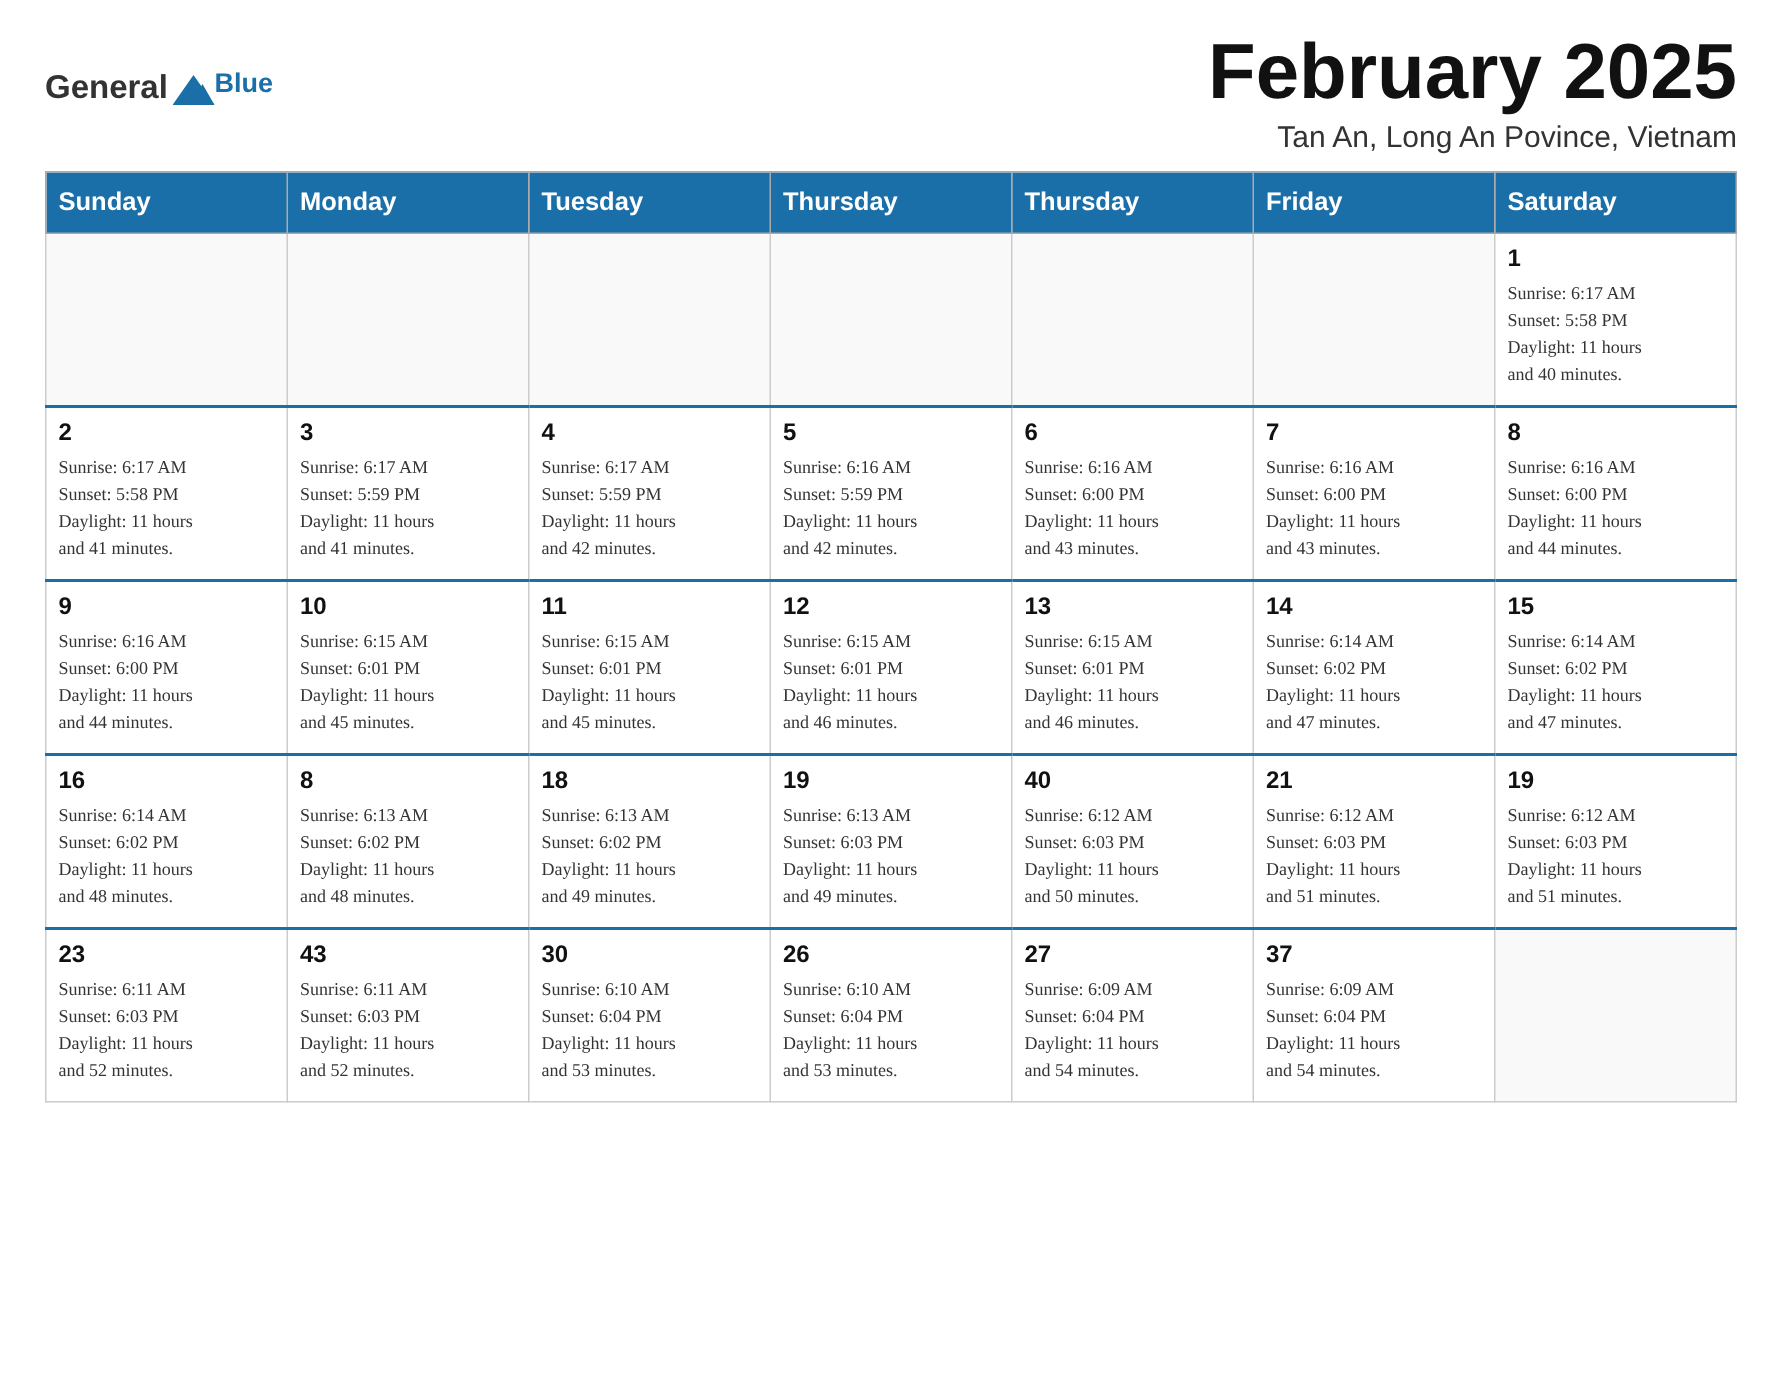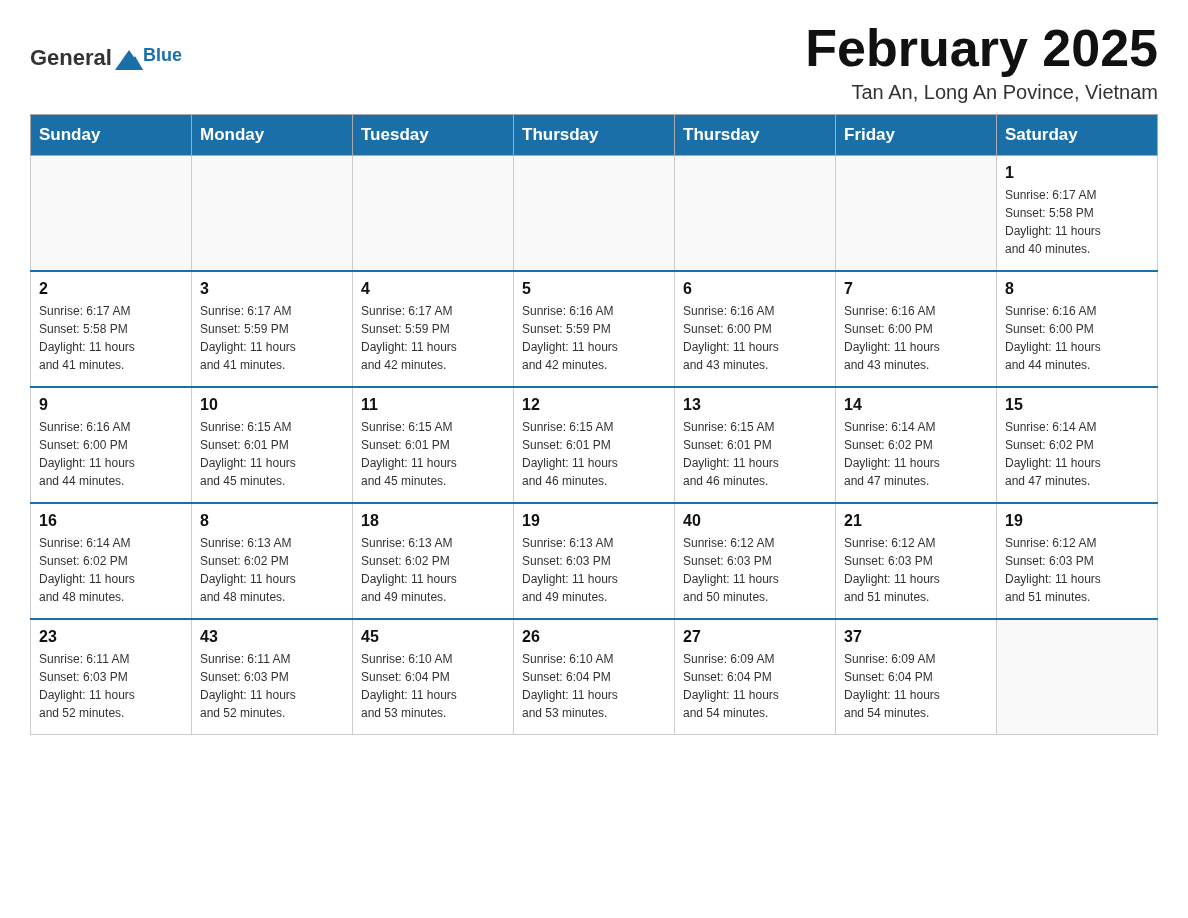--- a/index.html
+++ b/index.html
@@ -70,20 +70,21 @@
       font-size: 16px;
       font-weight: bold;
       color: #111;
       margin-bottom: 4px;
       display: block;
     }
     .day-info {
       font-size: 12px;
       color: #333;
       line-height: 1.5;
+      font-family: Liberation Serif, serif;
     }
     .row-separator td {
       border-top: 2px solid #1a6fa8 !important;
     }
   </style>
 </head>
 <body>
 
 <div class="header">
   <div class="logo-wrapper">
@@ -297,21 +298,21 @@
 and 52 minutes.</div>
         </td>
         <td>
           <span class="day-number">43</span>
           <div class="day-info" style="white-space: pre-line;">Sunrise: 6:11 AM
 Sunset: 6:03 PM
 Daylight: 11 hours
 and 52 minutes.</div>
         </td>
         <td>
-          <span class="day-number">45</span>
+          <span class="day-number">30</span>
           <div class="day-info" style="white-space: pre-line;">Sunrise: 6:10 AM
 Sunset: 6:04 PM
 Daylight: 11 hours
 and 53 minutes.</div>
         </td>
         <td>
           <span class="day-number">26</span>
           <div class="day-info" style="white-space: pre-line;">Sunrise: 6:10 AM
 Sunset: 6:04 PM
 Daylight: 11 hours

